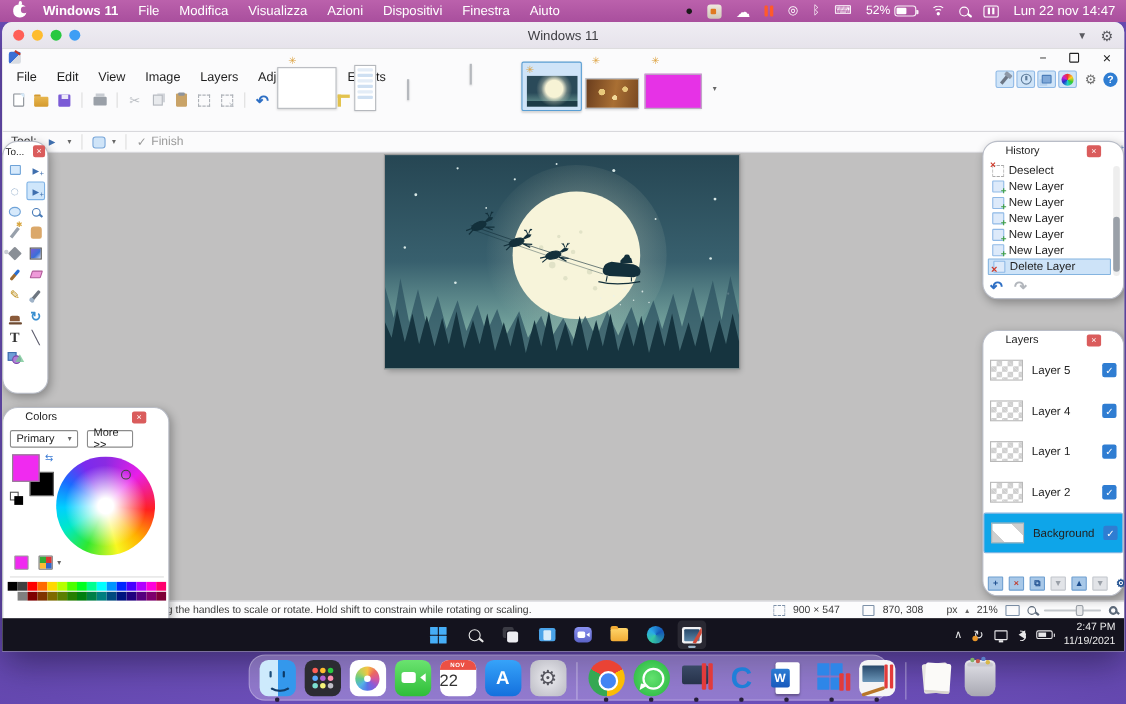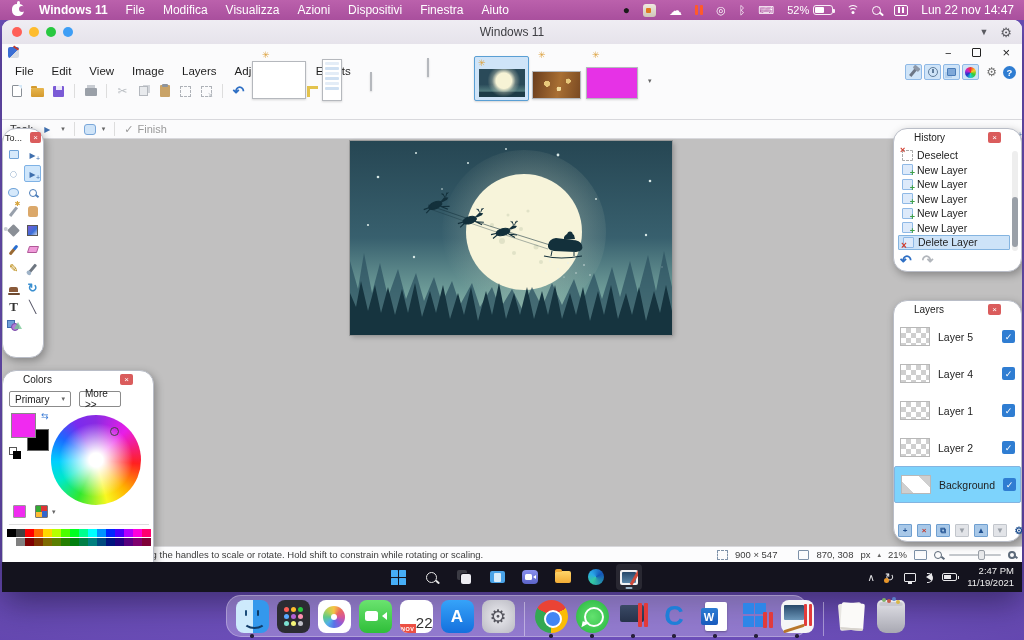--- a/index.html
+++ b/index.html
@@ -152,21 +152,21 @@
   .hicn{width:11px;height:11px;border:1px solid #8fb9e6;background:#ddeafa;border-radius:1px;position:relative;flex:none}
   .hicn.desel{background:#fff;border-style:dashed;border-color:#aaa}
   .hicn.desel::after{content:"×";position:absolute;left:-3px;top:-6px;color:#d03a2a;font-size:9px;font-weight:bold}
   .hicn.plus::after{content:"+";position:absolute;right:-3px;bottom:-4px;color:#3fa046;font-size:9px;font-weight:bold}
   .hicn.del::after{content:"×";position:absolute;left:-3px;bottom:-4px;color:#d03a2a;font-size:10px;font-weight:bold}
   .hscroll{position:absolute;right:3px;top:22px;width:6px;height:100px;background:#eee;border-radius:3px}
   .hscroll i{position:absolute;left:0;top:46px;width:6px;height:50px;background:#9aa0a8;border-radius:3px}
   .histbtns{position:absolute;left:6px;bottom:3px;display:flex;gap:10px;font-size:14px}
   
   .lrow{display:flex;align-items:center;height:37px;padding:0 6px;gap:8px;font-size:10.5px;color:#222}
-  .lrow.sel{background:#7dd3fc;border:1.5px solid #84b4e0;border-radius:2px}
+  .lrow.sel{background:#0ea5e9;border:1.5px solid #84b4e0;border-radius:2px}
   .lthumb{width:30px;height:19px;border:1px solid #b8b8b8;background:linear-gradient(45deg,#cfcfcf 25%,transparent 25%,transparent 75%,#cfcfcf 75%),linear-gradient(45deg,#cfcfcf 25%,#fff 25%,#fff 75%,#cfcfcf 75%);background-size:10px 10px;background-position:0 0,5px 5px;flex:none}
   .lcheck{margin-left:auto;width:13px;height:13px;background:#2f7dd2;border-radius:2px;color:#fff;font-size:9px;display:flex;align-items:center;justify-content:center;flex:none}
   .lbtns{position:absolute;left:4px;bottom:4px;display:flex;gap:5px}
   .lb{width:14px;height:13px;background:#a8c8e8;border:1px solid #6f9fd0;border-radius:1px;position:relative;font-size:8px;color:#1d4e8f;display:flex;align-items:center;justify-content:center;font-weight:bold}
   .lb.dis{background:#e2e4e8;border-color:#c2c6cc;color:#9aa0a8}
   
   .dd{height:16px;border:1px solid #8b8b8b;border-radius:2px;background:#fff;font-size:10px;color:#222;display:flex;align-items:center;padding:0 5px;gap:5px}
   .wheel{position:absolute;left:48px;top:44px;width:90px;height:90px;border-radius:50%;background:radial-gradient(circle,#fff 0 11%,rgba(255,255,255,0) 58%),conic-gradient(from 0deg,#8a2be2,#e81ee8 45deg,#ff2020 95deg,#ffb300 135deg,#f8f820 165deg,#30e830 205deg,#00e8c8 240deg,#00cfff 268deg,#1a6aff 302deg,#7a2bee 332deg,#8a2be2 360deg)}
   .wheelring{position:absolute;left:65%;top:13%;width:9px;height:9px;border:1.5px solid #444;border-radius:50%}
   .swB{position:absolute;left:24px;top:58px;width:22px;height:22px;background:#000;border:1px solid #666}
@@ -229,21 +229,21 @@
   .di-finder::before{content:"";position:absolute;left:9px;top:10px;width:2.5px;height:6px;background:#1b4d7a;border-radius:2px;box-shadow:12px 0 0 #0d3a66}
   .di-finder::after{content:"";position:absolute;left:7px;top:13px;width:19px;height:12px;border:2px solid #123c68;border-color:transparent transparent #123c68;border-radius:50%}
   .di-launch{background:#2c2c32}
   .di-launch::before{content:"";position:absolute;left:7px;top:7px;width:5px;height:5px;border-radius:50%;background:#ff5f57;box-shadow:7px 0 0 #febc2e,14px 0 0 #28c840,0 7px 0 #59aaff,7px 7px 0 #b05fd3,14px 7px 0 #ff8fb1,0 14px 0 #7ce0d0,7px 14px 0 #f5f57a,14px 14px 0 #c0c0c8}
   .di-photos{background:#fff}
   .di-photos::before{content:"";position:absolute;left:5.5px;top:5.5px;width:22px;height:22px;border-radius:50%;background:conic-gradient(#f6c344,#ec6a5e,#d6569b,#8e5bd6,#5873e8,#52b2e6,#5fc98a,#b9d157,#f6c344)}
   .di-photos::after{content:"";position:absolute;left:13.5px;top:13.5px;width:6px;height:6px;border-radius:50%;background:#fff}
   .di-facetime{background:linear-gradient(#6ae36f,#2fbe39)}
   .di-facetime::before{content:"";position:absolute;left:6px;top:11px;width:13px;height:10px;background:#fff;border-radius:2.5px}
   .di-facetime::after{content:"";position:absolute;right:5px;top:12px;border-top:4px solid transparent;border-bottom:4px solid transparent;border-right:5px solid #fff}
-  .di-cal{background:#fff;display:flex;flex-direction:row;align-items:flex-end}
+  .di-cal{background:#fff;display:flex;flex-direction:column;align-items:flex-start}
   .calmon{width:100%;height:9px;background:#ec5044;color:#fff;font-size:5.5px;font-weight:bold;display:flex;align-items:center;justify-content:center;letter-spacing:.5px}
   .calday{font-size:15px;color:#333;line-height:1.4}
   .di-appstore{background:linear-gradient(#36a3f9,#1470dd);display:flex;align-items:center;justify-content:center;color:#fff;font-size:17px;font-weight:bold}
   .di-settings{background:radial-gradient(#ececf0,#b9b9c2);display:flex;align-items:center;justify-content:center;color:#55555e;font-size:19px}
   .di-chrome{border-radius:50%;background:conic-gradient(from 60deg,#fbbc05 0 120deg,#34a853 120deg 240deg,#ea4335 240deg 360deg)}
   .di-chrome::after{content:"";position:absolute;left:9.5px;top:9.5px;width:14px;height:14px;border-radius:50%;background:#4285f4;border:2.5px solid #fff}
   .di-whatsapp{border-radius:50%;background:radial-gradient(#63e26f,#25b33e)}
   .di-whatsapp::before{content:"";position:absolute;left:8px;top:7px;width:16px;height:16px;border:2.2px solid #fff;border-radius:50%}
   .di-whatsapp::after{content:"";position:absolute;left:6px;bottom:5px;border-top:6px solid #fff;border-right:7px solid transparent;transform:rotate(12deg)}
   .di-parallels{background:transparent}
@@ -515,21 +515,21 @@
       </svg>
 
       <div class="pn-status">
         <span class="cursor-arrow" style="position:relative;font-size:10px">▸</span>
         <span>Drag the selection to move. Drag the handles to scale or rotate. Hold shift to constrain while rotating or scaling.</span>
         <span class="st-right">
           <span class="st-ic dash"></span>
           <span>900 × 547</span>
           <span class="st-ic" style="margin-left:14px"></span>
           <span>870, 308</span>
-          <span style="">px</span>
+          <span style="margin-left:14px">px</span>
           <span class="caret">▴</span>
           <span>21%</span>
           <span class="st-ic" style="width:13px"></span>
           <span class="magd"></span>
           <span class="zoomslider">
               <i></i>
             </span>
           <span class="magd" style="border-width:2px"></span>
         </span>
       </div>

